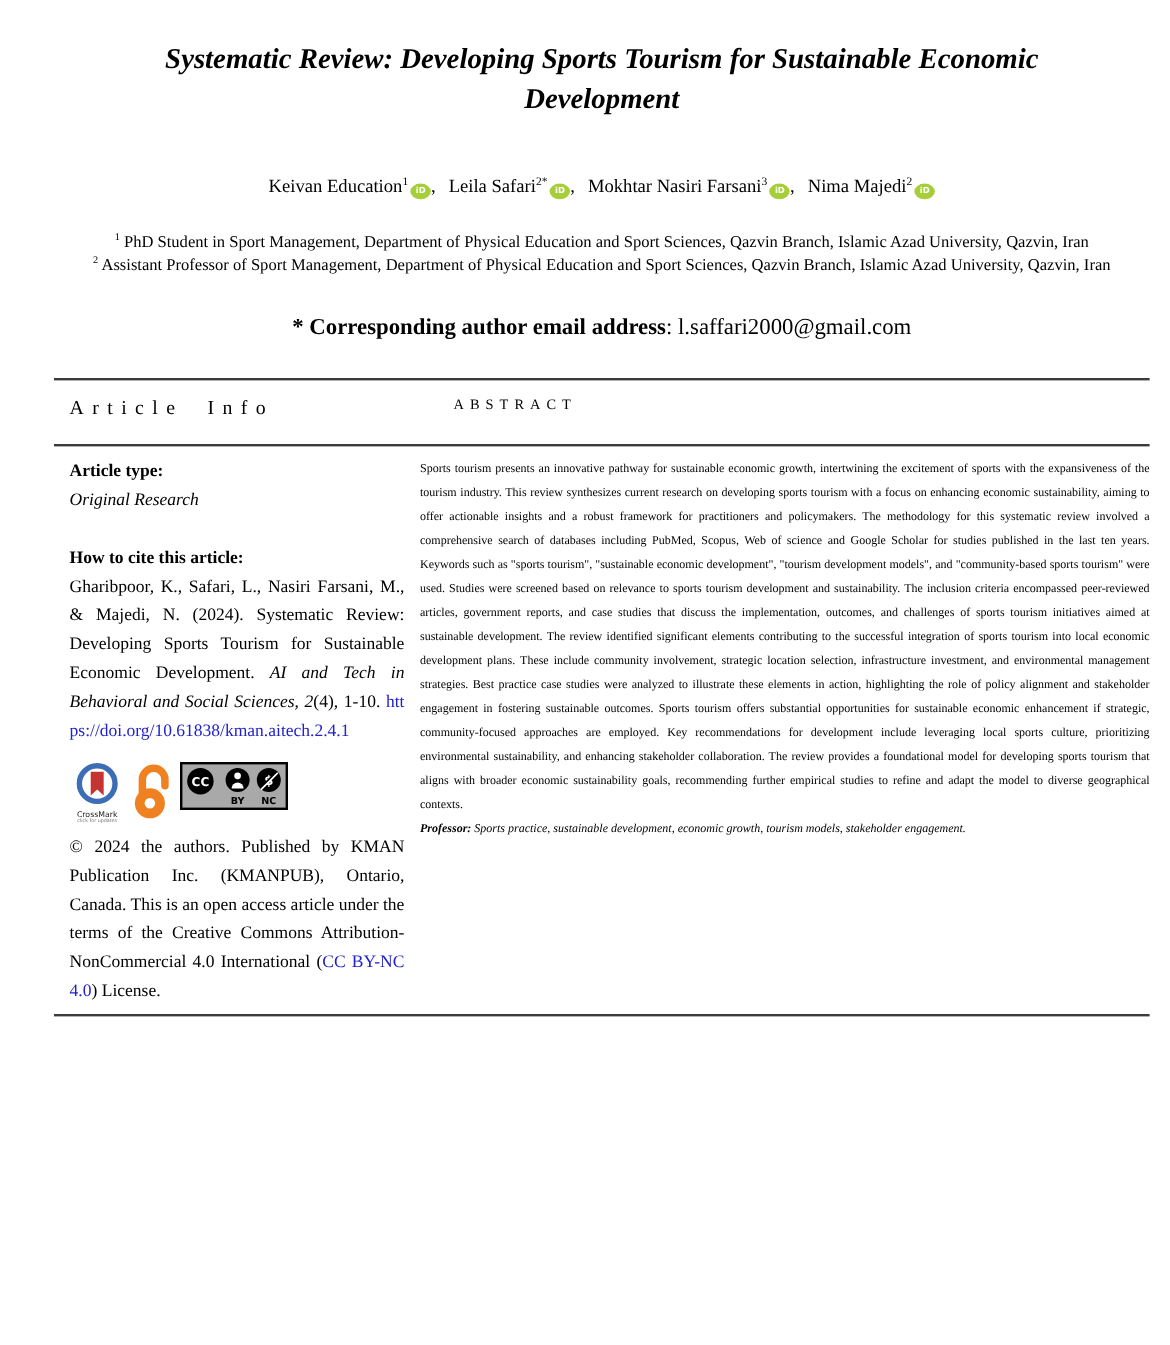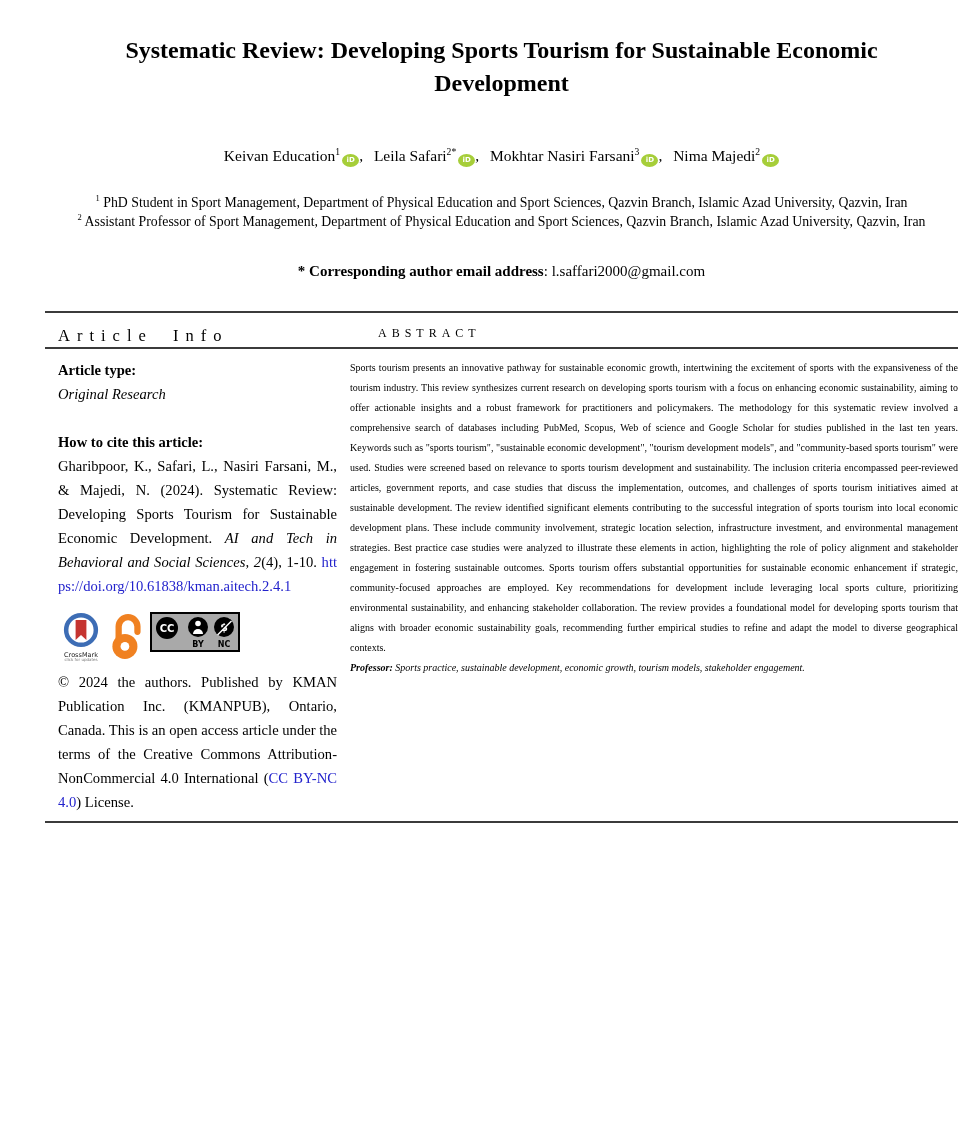--- a/index.html
+++ b/index.html
@@ -6,45 +6,45 @@
   body{
     width:975px;height:1121px;
     font-family:"Liberation Serif","DejaVu Serif",serif;
     color:#000;overflow:hidden;
   }
   .page{padding:34px 17px 0 45px;}
 
   
   .title{
     font-size:24px;font-weight:bold;text-align:center;
-    line-height:33px;max-width:810px;margin:0 auto;
+    line-height:33px;max-width:810px;margin:0 auto;font-style:italic;
   }
   .authors-line{margin-top:47px;text-align:center;font-size:15.5px;}
   .author-entry{white-space:nowrap;}
   .author-entry + .author-entry{margin-left:7px;}
   sup{font-size:.62em;vertical-align:super;line-height:0;}
   .orcid{
     display:inline-block;width:17px;height:13px;border-radius:50%;
     background:#A6CE39;color:#fff;
     font-family:"DejaVu Sans",sans-serif;font-size:7px;font-weight:bold;
     line-height:13px;text-align:center;vertical-align:-1px;margin-left:2px;
     cursor:pointer;
   }
   .affiliations{margin-top:27px;text-align:center;font-size:13.8px;line-height:18.6px;}
   .affiliation-item{display:block;}
-  .corresponding{margin-top:32px;text-align:center;font-size:15px;}
+  .corresponding{margin-top:32px;text-align:center;font-size:19px;}
   .corresponding b{font-weight:bold;}
 
   
   .info-table{margin-top:31px;}
   .rule{border:none;border-top:2px solid #3b3b3b;margin:0;}
   .hdr-row,.body-row{
     display:grid;grid-template-columns:296px 1fr;column-gap:9px;
   }
-  .hdr-row{padding:13px 0 1px;}
+  .hdr-row{padding:13px 0 20px;}
   .hdr-left{
     padding-left:13px;font-size:16.5px;letter-spacing:7px;word-spacing:9px;
   }
   .hdr-right{font-size:12px;letter-spacing:5px;margin-left:28px;}
   .body-row{padding-top:9px;}
 
   
   .left-col{
     padding-left:13px;padding-right:4px;
     font-size:14.6px;line-height:24px;

